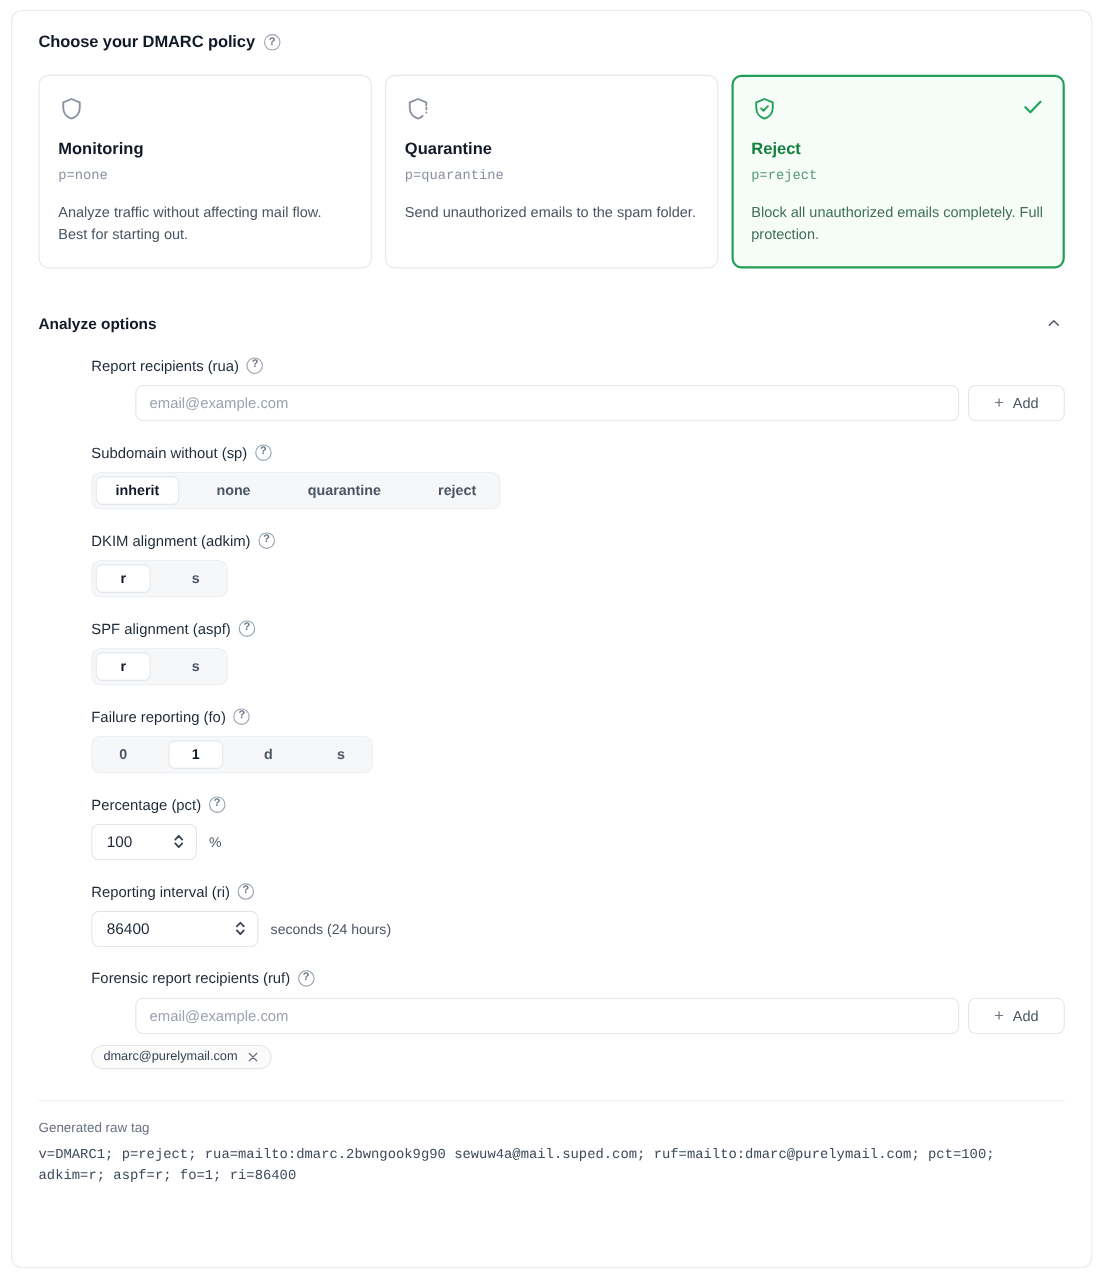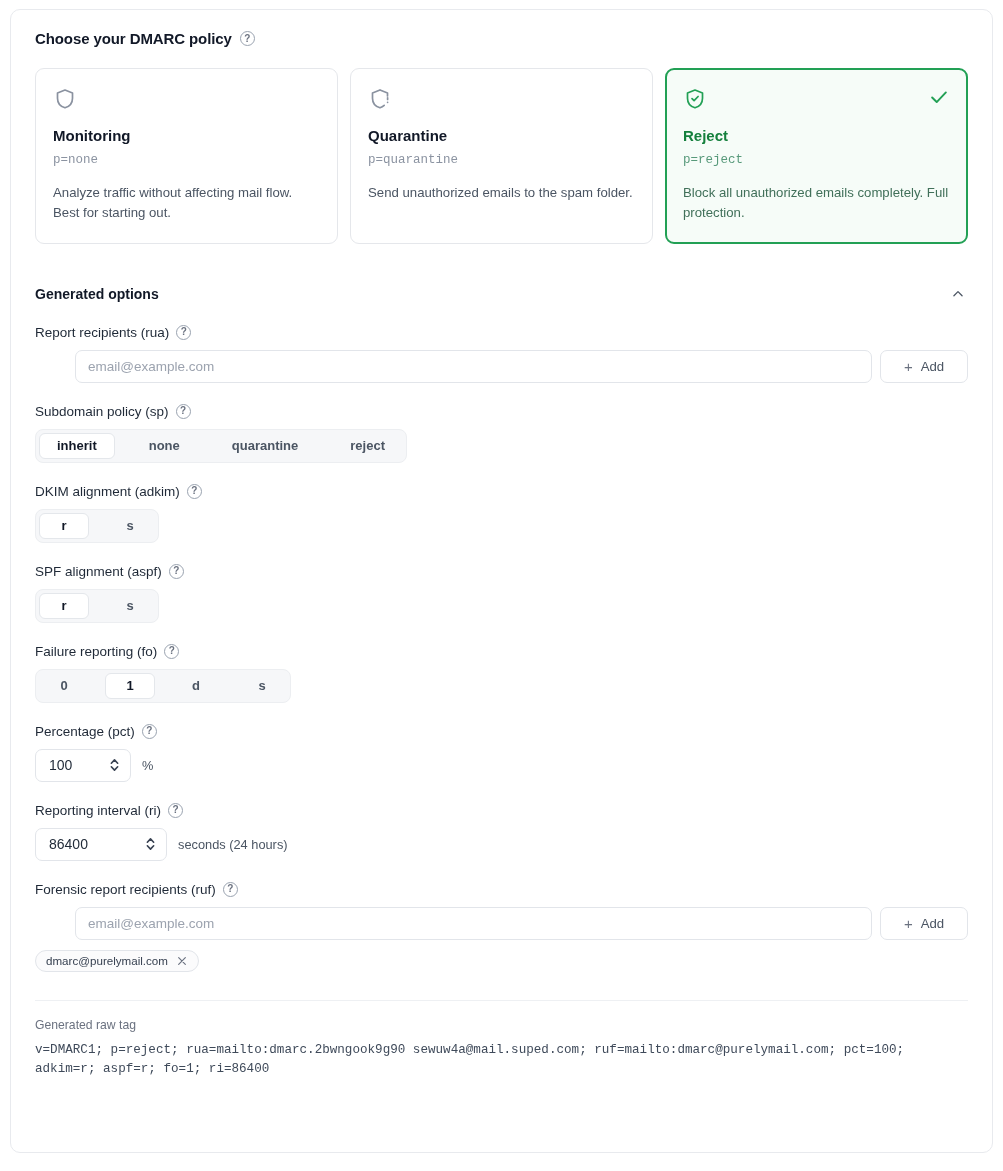--- a/index.html
+++ b/index.html
@@ -126,21 +126,21 @@
   .chevron-btn {
     display: inline-flex;
     align-items: center;
     justify-content: center;
     width: 20px;
     height: 20px;
     color: #6b7280;
     cursor: pointer;
   }
 
-  .field { margin-top: 21px; }
+  .field { margin-top: 21px; margin-left: 48px; }
   .field-label {
     display: flex;
     align-items: center;
     gap: 7px;
     font-size: 13.5px;
     color: #1f2937;
     margin-bottom: 10px;
   }
 
   
@@ -330,21 +330,21 @@
           <path d="M4.5 12.5l5 5L19.5 7"></path>
         </svg>
       </span>
       <div class="policy-name">Reject</div>
       <div class="policy-tag">p=reject</div>
       <div class="policy-desc">Block all unauthorized emails completely. Full protection.</div>
     </div>
   </div>
 
   <div class="advanced-header">
-    <span class="advanced-title">Generated options</span>
+    <span class="advanced-title">Analyze options</span>
     <span class="chevron-btn">
       <svg width="14" height="14" viewBox="0 0 24 24" fill="none" stroke="#4b5563" stroke-width="2.2" stroke-linecap="round" stroke-linejoin="round">
         <path d="M5 15l7-7 7 7"></path>
       </svg>
     </span>
   </div>
 
   <div class="field">
     <div class="field-label">
       <span>Report recipients (rua)</span>
@@ -354,21 +354,21 @@
       <input class="text-input" type="text" value="" placeholder="email@example.com" style="">
       <button class="add-btn">
         <span class="plus-icon">+</span>
         <span>Add</span>
       </button>
     </div>
   </div>
 
   <div class="field">
     <div class="field-label">
-      <span>Subdomain policy (sp)</span>
+      <span>Subdomain without (sp)</span>
       <span class="help-icon">?</span>
     </div>
     <div class="segmented">
       <button class="segment active">inherit</button>
       <button class="segment">none</button>
       <button class="segment">quarantine</button>
       <button class="segment">reject</button>
     </div>
   </div>
 
@@ -425,21 +425,21 @@
       <span class="stepper-suffix">%</span>
     </div>
   </div>
 
   <div class="field">
     <div class="field-label">
       <span>Reporting interval (ri)</span>
       <span class="help-icon">?</span>
     </div>
     <div class="stepper-row">
-      <div class="stepper" style="width:132px">
+      <div class="stepper" style="width:152px">
         <span class="value">86400</span>
         <span class="stepper-arrows">
           <svg width="11" height="18" viewBox="0 0 12 20" fill="none" stroke="#374151" stroke-width="1.8" stroke-linecap="round" stroke-linejoin="round">
             <path d="M2.5 8L6 4.3 9.5 8"></path>
             <path d="M2.5 12L6 15.7 9.5 12"></path>
           </svg>
         </span>
       </div>
       <span class="stepper-suffix">seconds (24 hours)</span>
     </div>

